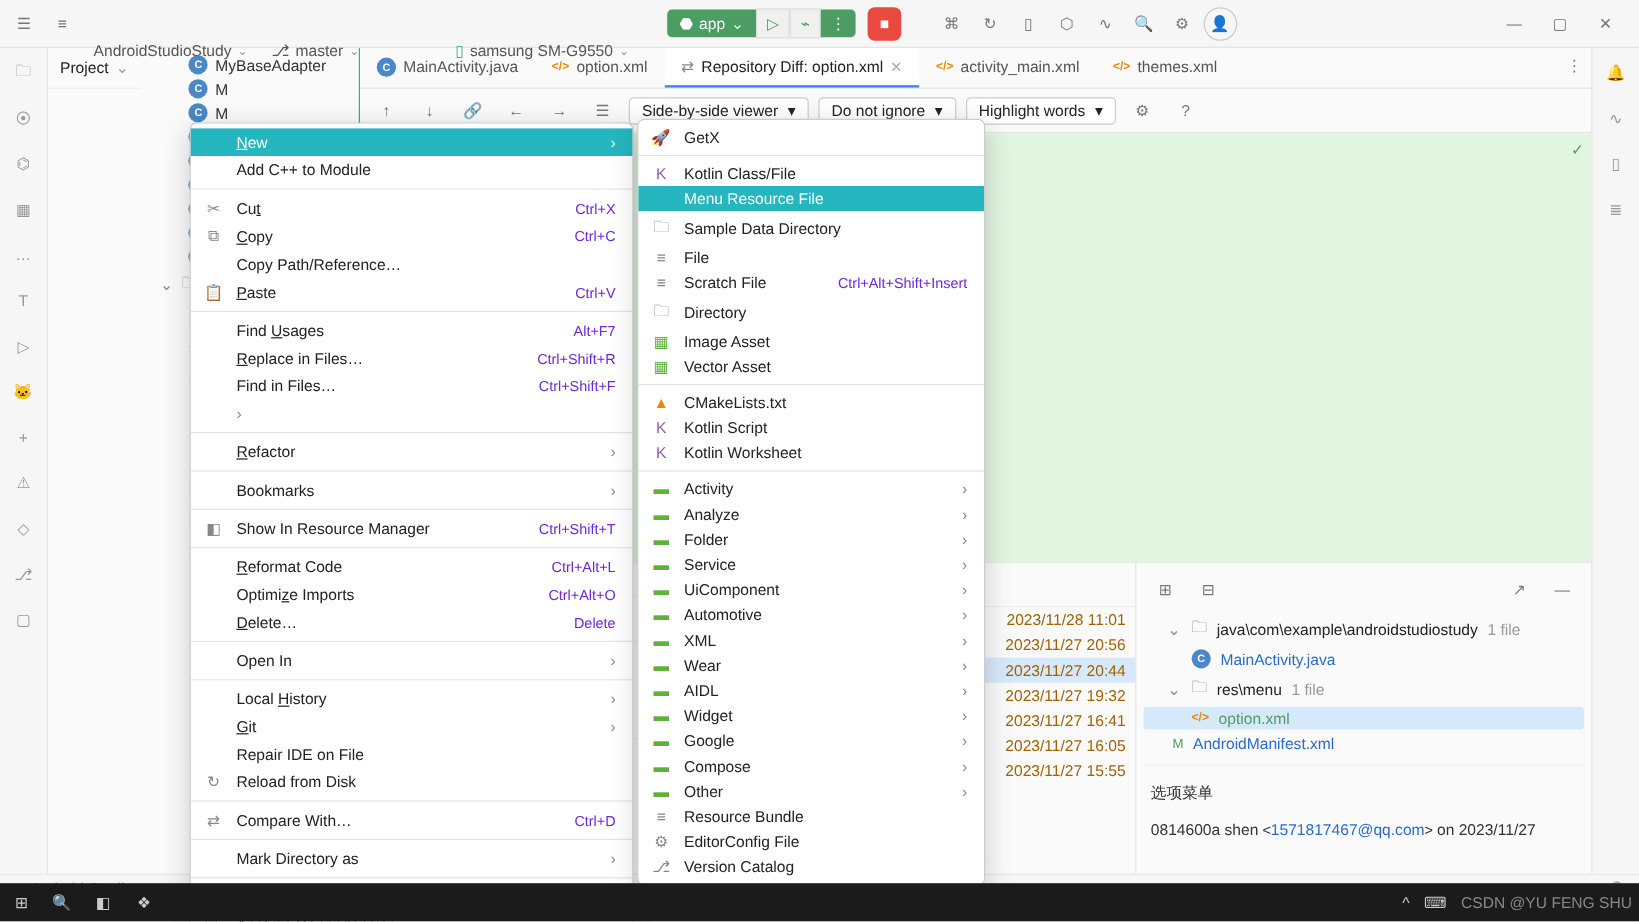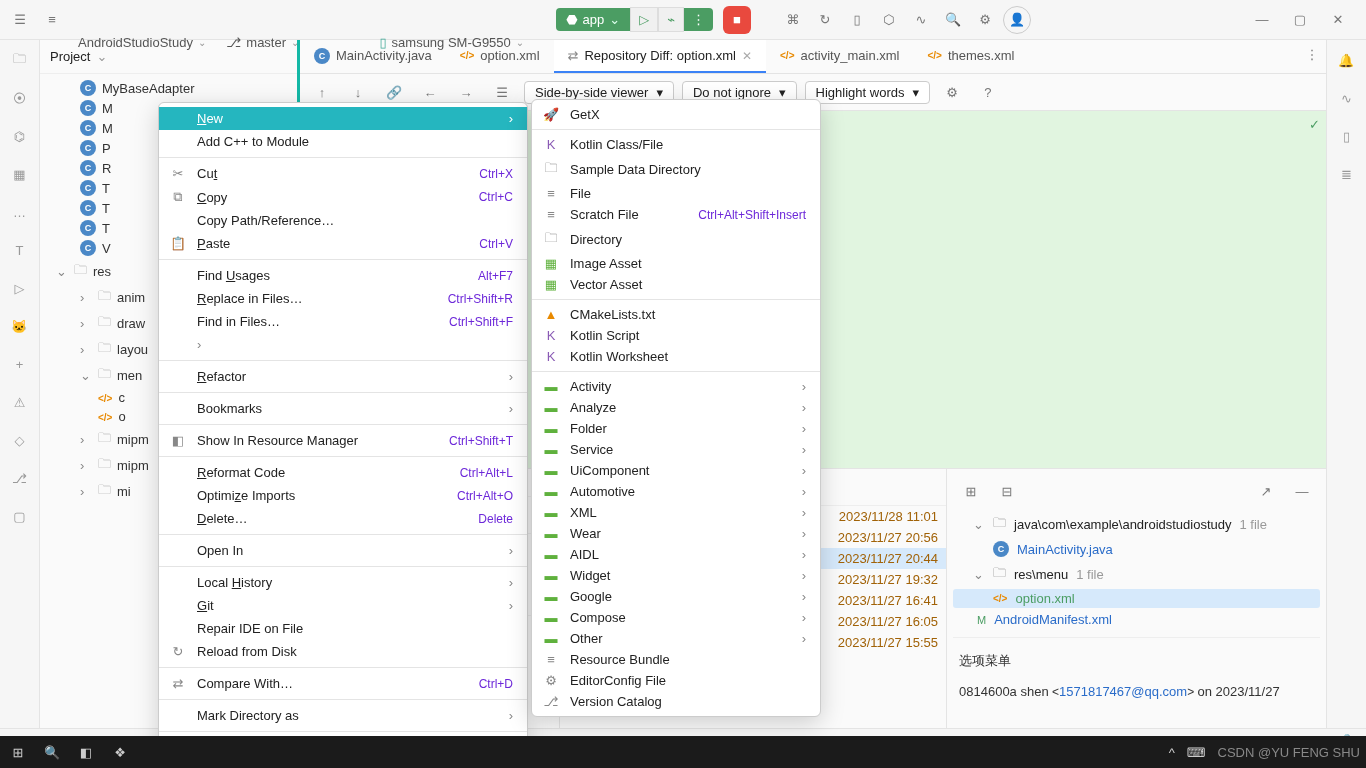--- a/index.html
+++ b/index.html
@@ -14,21 +14,21 @@
 .run-menu { background:#4b9d63; color:#fff; padding:4px 8px; border-radius:0 4px 4px 0; }
 .stop-btn { background:#e9493e; color:#fff; width:28px; height:28px; border-radius:6px; display:flex; align-items:center; justify-content:center; margin-left:6px; }
 .icon-btn { width:28px; height:28px; display:flex; align-items:center; justify-content:center; color:#777; border-radius:4px; cursor:pointer; }
 .win-btns { display:flex; gap:10px; margin-left:auto; padding-right:8px; }
 
 .main { display:flex; height:calc(100% - 80px); }
 .left-rail, .right-rail { width:40px; background:#f6f6f6; display:flex; flex-direction:column; align-items:center; padding-top:8px; gap:14px; border-right:1px solid #e4e4e4; }
 .right-rail { border-left:1px solid #e4e4e4; border-right:none; }
 .rail-ico { width:24px; height:24px; display:flex; align-items:center; justify-content:center; color:#999; cursor:pointer; }
 
-.project { width:260px; border-right:3px solid #14b8a6; display:flex; flex-direction:column; position:relative; }
+.project { width:260px; border-right:1px solid #14b8a6; display:flex; position:relative; }
 .proj-head { height:34px; display:flex; align-items:center; gap:6px; padding:0 10px; border-bottom:1px solid #eee; font-weight:500; }
 .tree { flex:1; overflow:auto; padding:4px 0; }
 .tree-item { display:flex; align-items:center; gap:6px; padding:2px 6px 2px 16px; color:#333; white-space:nowrap; }
 .tree-item.l2 { padding-left:40px; }
 .tree-item.l3 { padding-left:58px; }
 .ico-c { width:16px; height:16px; border-radius:50%; background:#4a88c7; color:#fff; font-size:9px; display:flex; align-items:center; justify-content:center; font-weight:bold; }
 .ico-folder::before { content:"🗀"; color:#a8a8a8; }
 .ico-xml::before { content:"</>"; color:#e88900; font-size:10px; font-weight:bold; }
 .triangle::before { content:"›"; color:#888; width:12px; display:inline-block; }
 .triangle.open::before { content:"⌄"; }
@@ -250,20 +250,24 @@
       <div class="ctx-menu submenu" style="position:absolute" id="submenu">
           <div class="ctx-item">
             <span class="ci-icon ci-orange">🚀</span>
             <span class="label">GetX</span>
           </div>
           <div class="ctx-sep"></div>
           <div class="ctx-item">
             <span class="ci-icon ci-purple">K</span>
             <span class="label">Kotlin Class/File</span>
           </div>
+          <div class="ctx-item sel">
+            <span class="ci-icon ci-orange"></span>
+            <span class="label">Menu Resource File</span>
+          </div>
           <div class="ctx-item">
             <span class="ci-icon ">🗀</span>
             <span class="label">Sample Data Directory</span>
           </div>
           <div class="ctx-item">
             <span class="ci-icon ">≡</span>
             <span class="label">File</span>
           </div>
           <div class="ctx-item">
             <span class="ci-icon ">≡</span>

